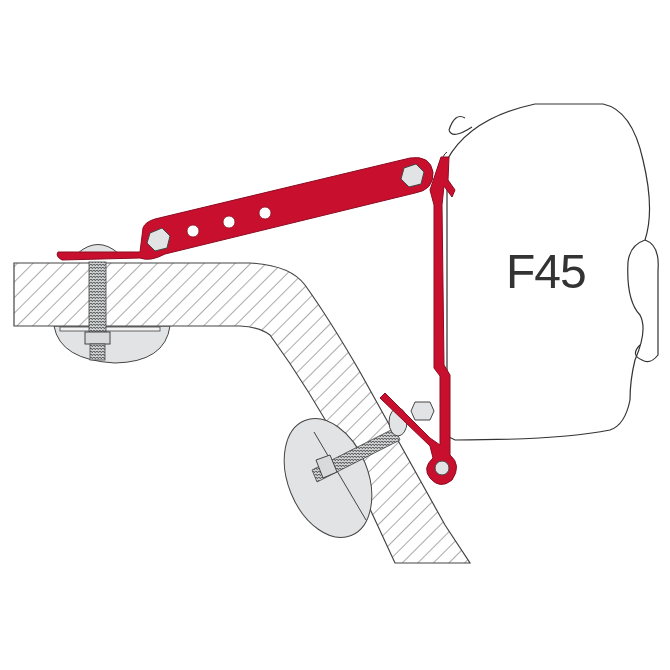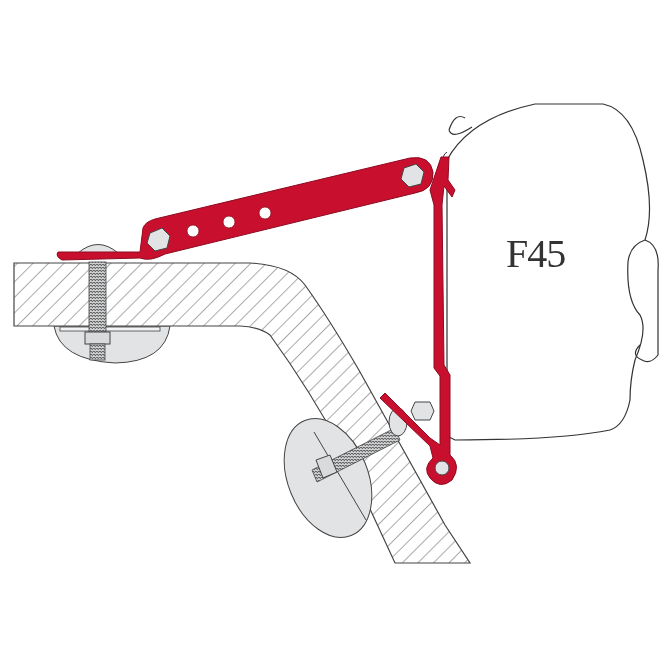--- a/index.html
+++ b/index.html
@@ -64,13 +64,13 @@
   <g>
     <path d="M58,252 L140,252 L143,228 Q145,222 155,219 L410,158 Q430,155 433,172 Q434,190 415,193 L165,254 Q150,262 140,258 L62,260 Q55,256 58,252 Z" fill="#c8102e" stroke="#8e0a20" stroke-width="1"></path>
     <polygon points="150,233 162,228 170,236 167,248 155,251 147,243" fill="#e2e3e5" stroke="#444" stroke-width="1"></polygon>
     <polygon points="404,168 416,164 424,172 421,184 409,187 401,179" fill="#e2e3e5" stroke="#444" stroke-width="1"></polygon>
     <circle cx="193" cy="231" r="6" fill="#ffffff" stroke="#8e0a20" stroke-width="0.8"></circle>
     <circle cx="229" cy="222" r="6" fill="#ffffff" stroke="#8e0a20" stroke-width="0.8"></circle>
     <circle cx="265" cy="213" r="6" fill="#ffffff" stroke="#8e0a20" stroke-width="0.8"></circle>
   </g>
 </svg>
 
-<div class="label" style="left:506px; top:230px; font-size:40px;font-family:Liberation Serif, serif;">F45</div>
+<div class="label" style="left:506px; top:244px; font-size:48px;">F45</div>
 
 </body></html>

